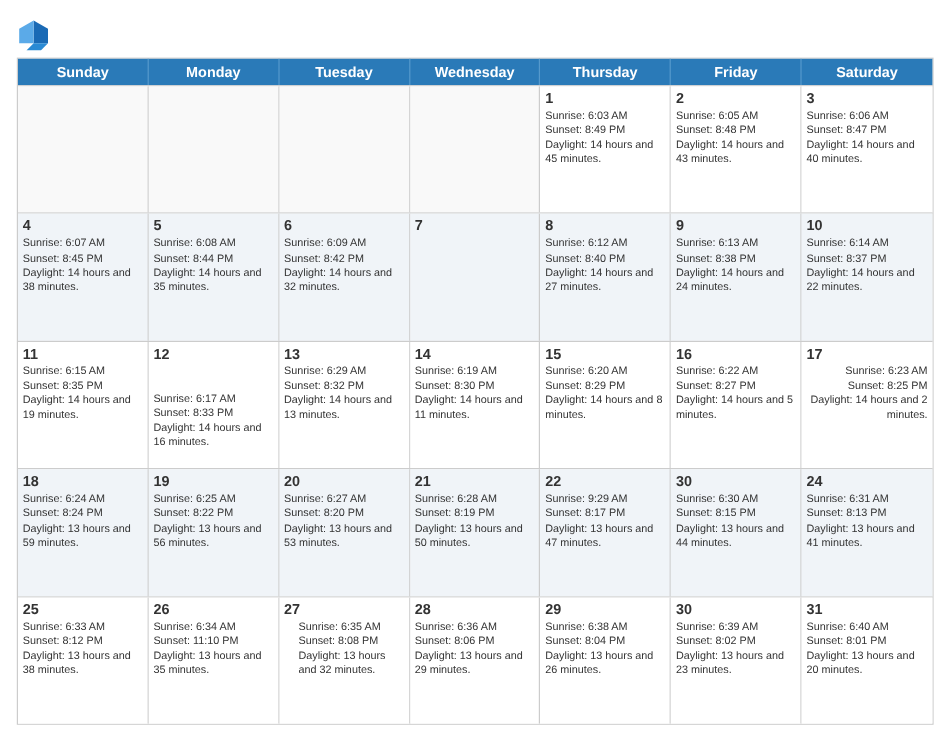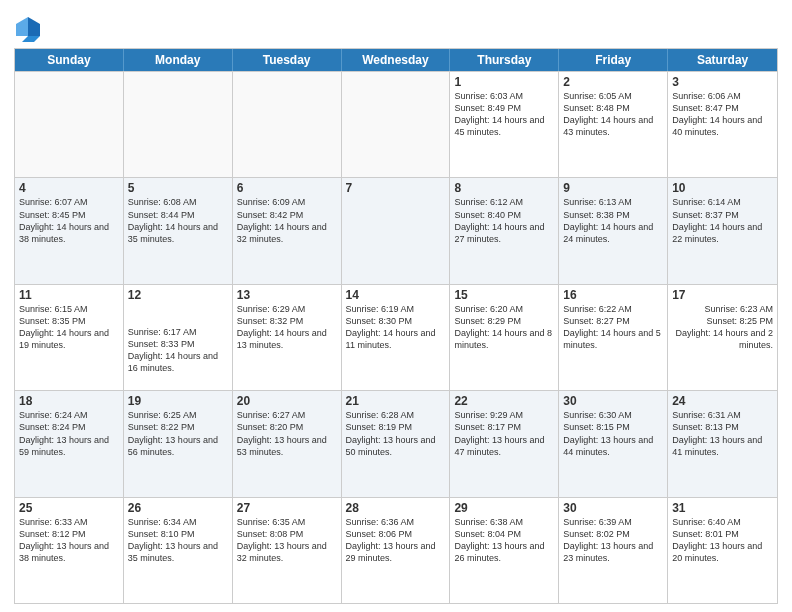--- a/index.html
+++ b/index.html
@@ -293,26 +293,26 @@
         <div class="cal-row">
           <div class="cal-cell">
             <span class="day-num">25</span>
             <div class="cell-text" style="white-space: pre-line;">Sunrise: 6:33 AM
 Sunset: 8:12 PM
 Daylight: 13 hours and 38 minutes.</div>
           </div>
           <div class="cal-cell">
             <span class="day-num">26</span>
             <div class="cell-text" style="white-space: pre-line;">Sunrise: 6:34 AM
-Sunset: 8:10 PM
+Sunset: 11:10 PM
 Daylight: 13 hours and 35 minutes.</div>
           </div>
           <div class="cal-cell">
             <span class="day-num">27</span>
-            <div class="cell-text" style="white-space: pre-line;">Sunrise: 6:35 AM
+            <div class="cell-text" style="white-space: pre-line; margin-left: 12px;">Sunrise: 6:35 AM
 Sunset: 8:08 PM
 Daylight: 13 hours and 32 minutes.</div>
           </div>
           <div class="cal-cell">
             <span class="day-num">28</span>
             <div class="cell-text" style="white-space: pre-line;">Sunrise: 6:36 AM
 Sunset: 8:06 PM
 Daylight: 13 hours and 29 minutes.</div>
           </div>
           <div class="cal-cell">

